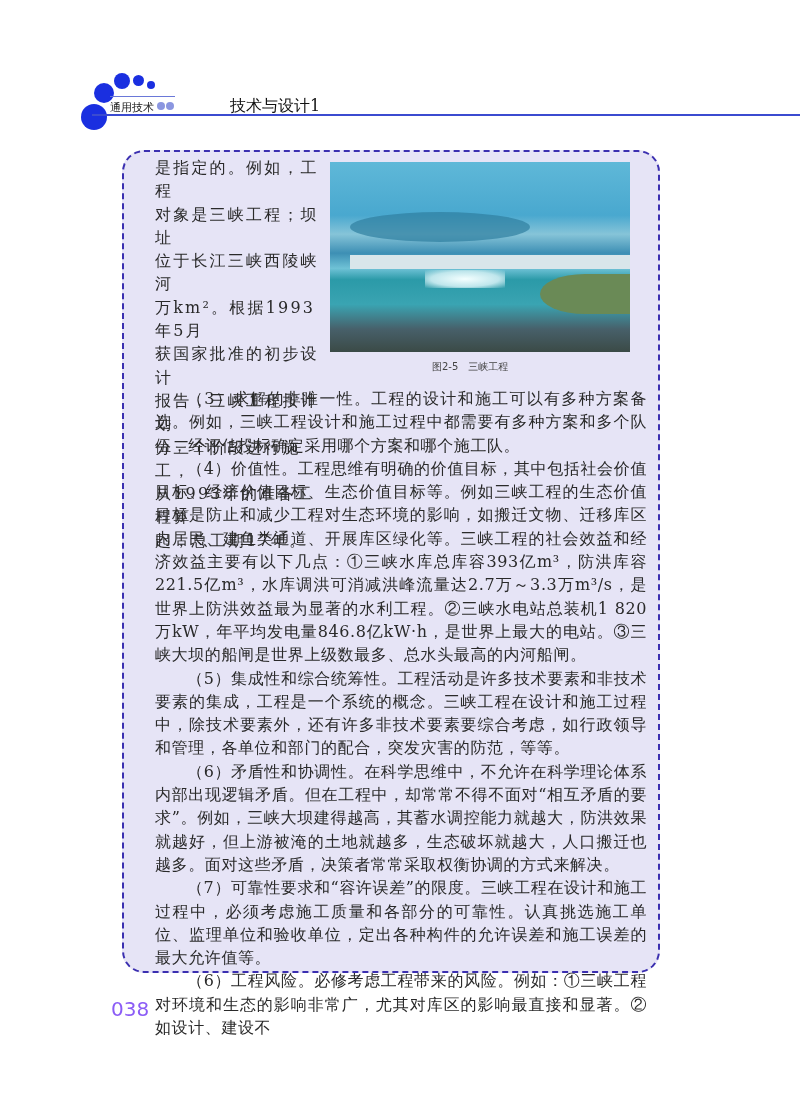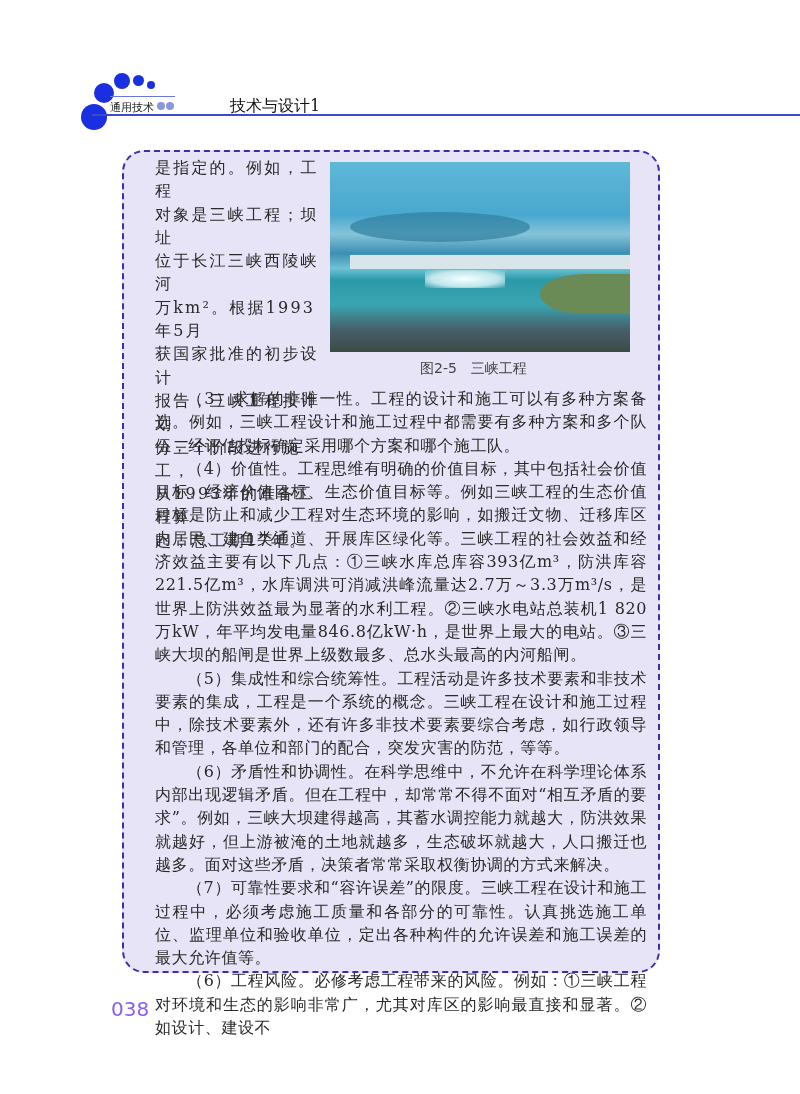--- a/index.html
+++ b/index.html
@@ -24,21 +24,21 @@
   .body-text p { margin: 0; text-indent: 2em; }
   .photo {
     position: absolute; left: 330px; top: 162px; width: 300px; height: 190px;
     background: linear-gradient(180deg, #5fb8d8 0%, #49a8cf 28%, #86c4d8 38%, #3d8fb4 48%, #6fc2d6 56%, #2b9aa8 62%, #3aa4b2 75%, #47606a 88%, #3b4a46 100%);
     overflow: hidden;
   }
   .photo .dam { position: absolute; left: 20px; top: 93px; width: 280px; height: 14px; background: #d8e6ea; }
   .photo .spill { position: absolute; left: 95px; top: 108px; width: 80px; height: 18px; background: radial-gradient(ellipse at center, #f4ffff 0%, #bfe6ec 60%, transparent 100%); }
   .photo .island { position: absolute; left: 20px; top: 50px; width: 180px; height: 30px; background: #2f7fa0; border-radius: 50%; opacity: .7; }
   .photo .bank { position: absolute; right: 0; top: 112px; width: 90px; height: 40px; background: #6a8a56; border-radius: 50% 0 0 50%; }
-  .caption { position: absolute; left: 420px; top: 360px; font-family: "DejaVu Sans", sans-serif; font-size: 14px; color: #444; }
+  .caption { position: absolute; left: 432px; top: 360px; font-family: "DejaVu Sans", sans-serif; font-size: 10px; color: #444; }
   .page-number { position: absolute; left: 111px; top: 997px; font-family: "DejaVu Sans", sans-serif; font-size: 20px; color: #8b5cf6; }
 </style>
 </head>
 <body>
 
 <div class="dot" style="left:81px;top:104px;width:26px;height:26px;"></div>
 <div class="dot" style="left:94px;top:83px;width:20px;height:20px;"></div>
 <div class="dot" style="left:114px;top:73px;width:16px;height:16px;"></div>
 <div class="dot" style="left:133px;top:75px;width:11px;height:11px;"></div>
 <div class="dot" style="left:147px;top:81px;width:8px;height:8px;"></div>

